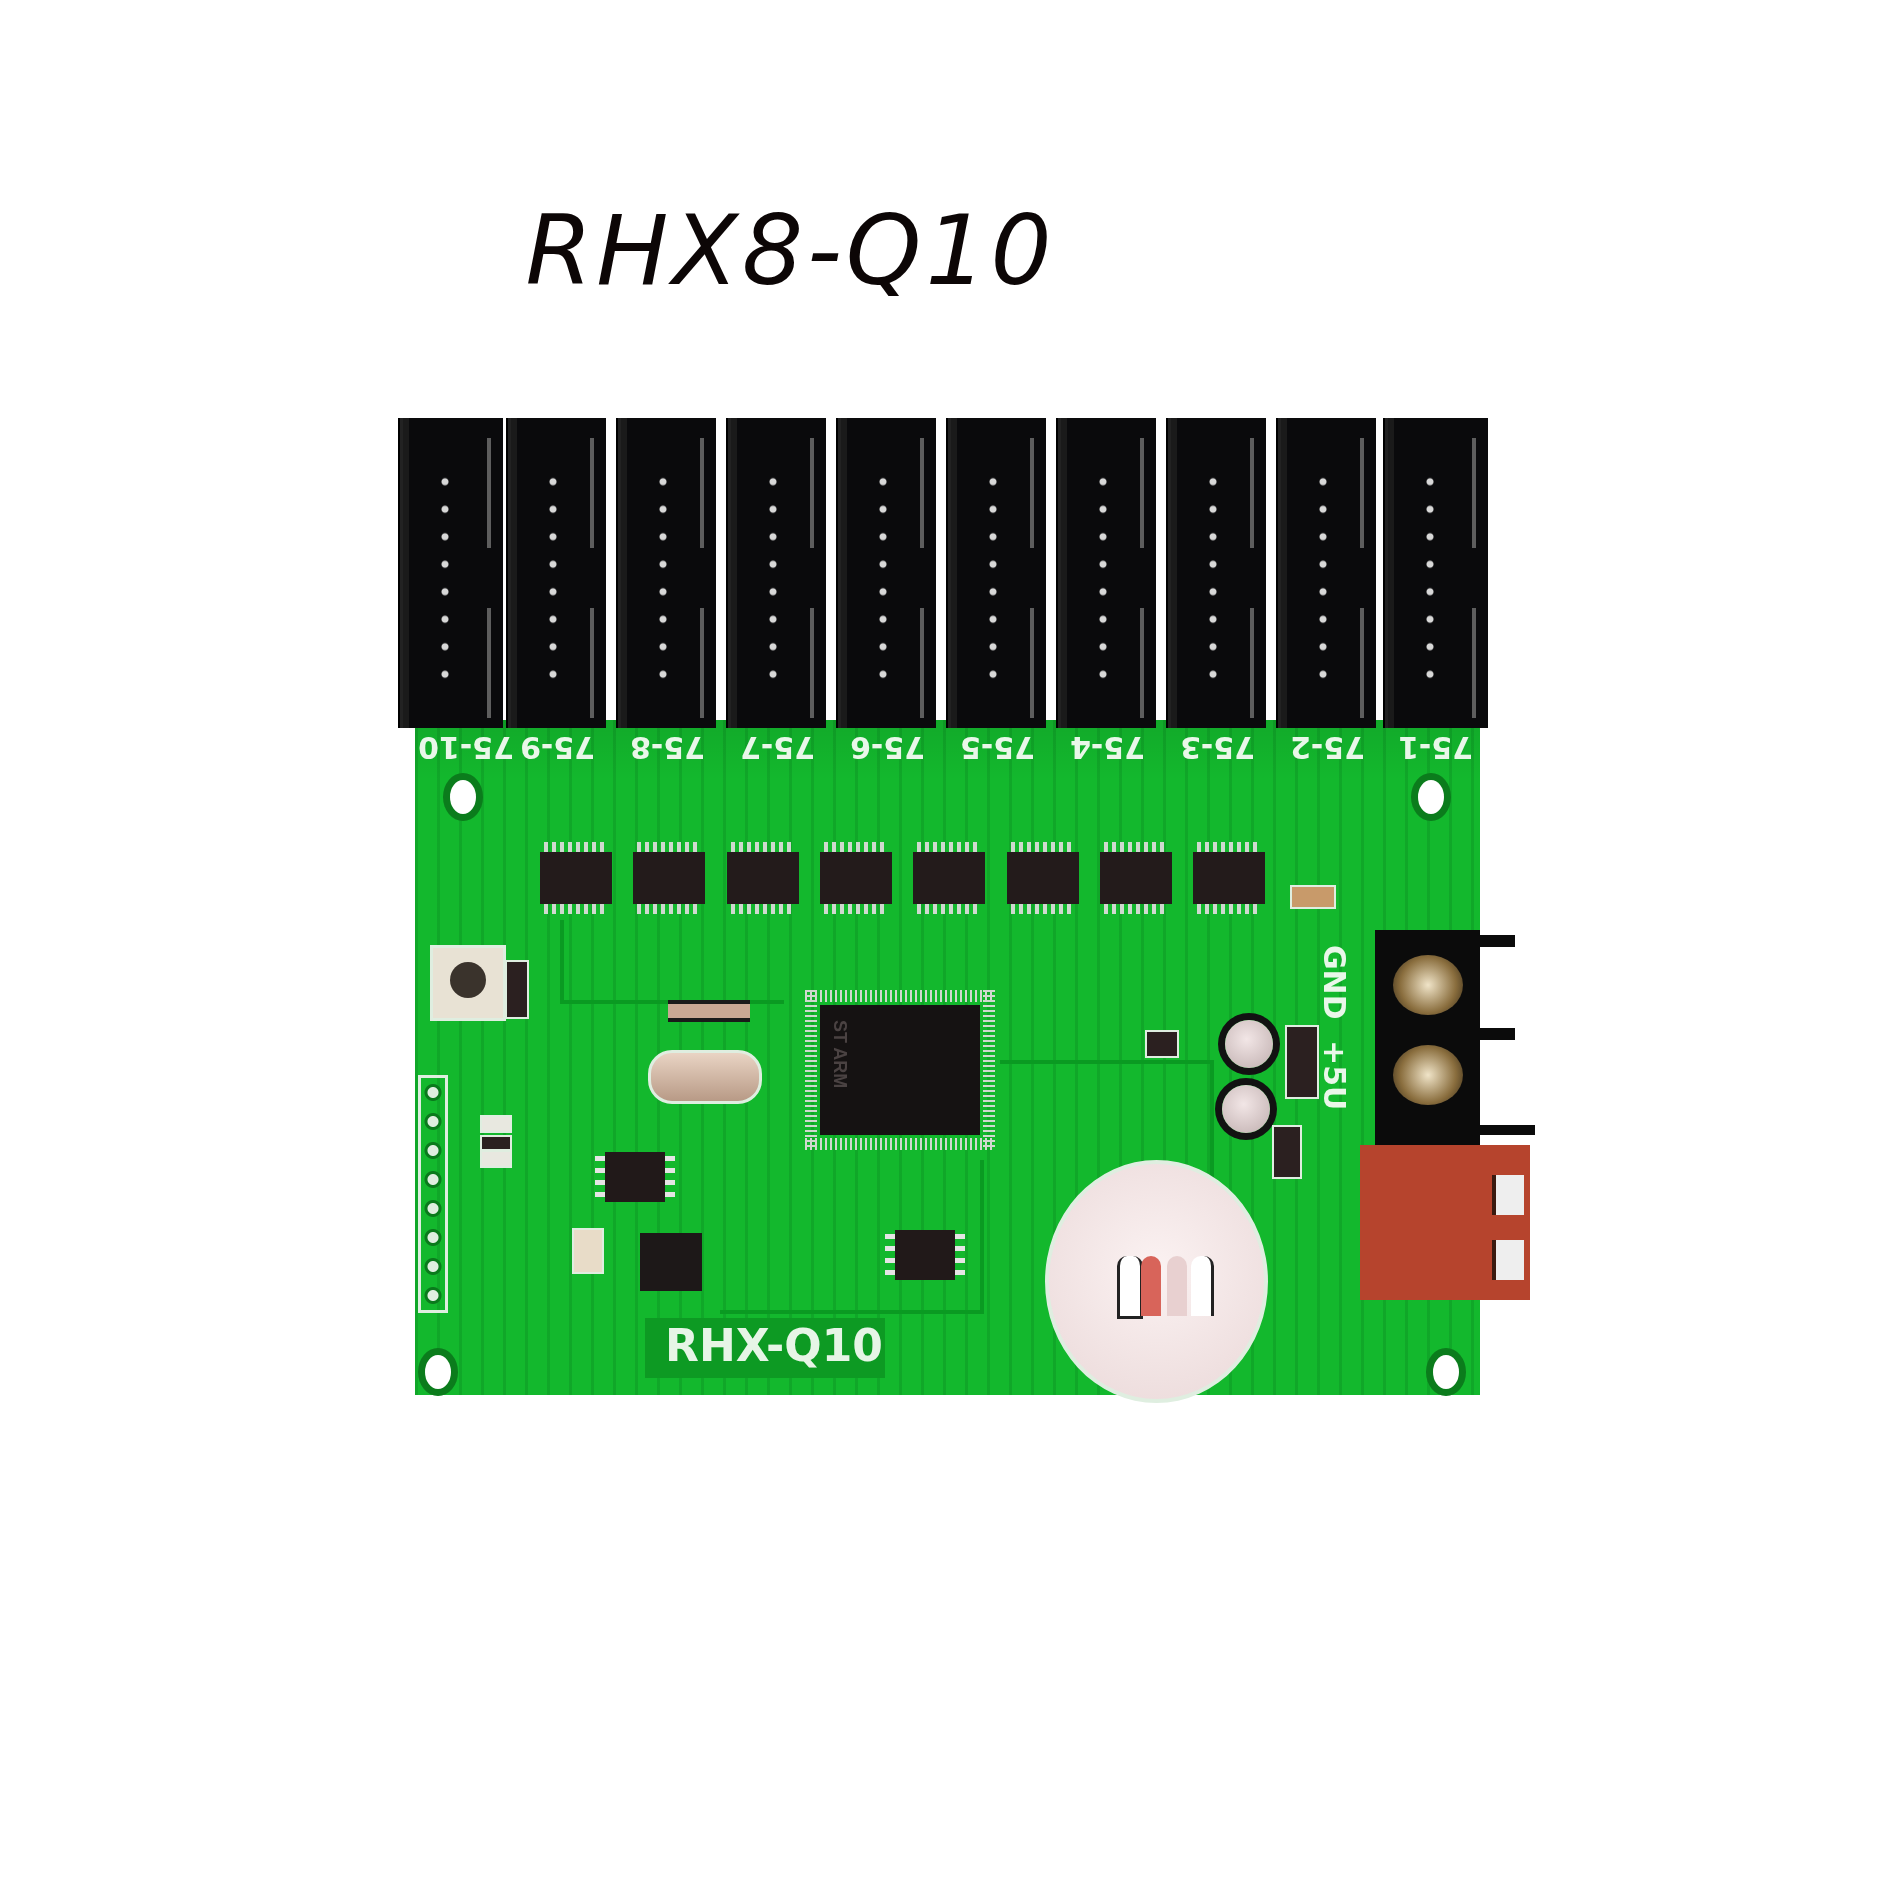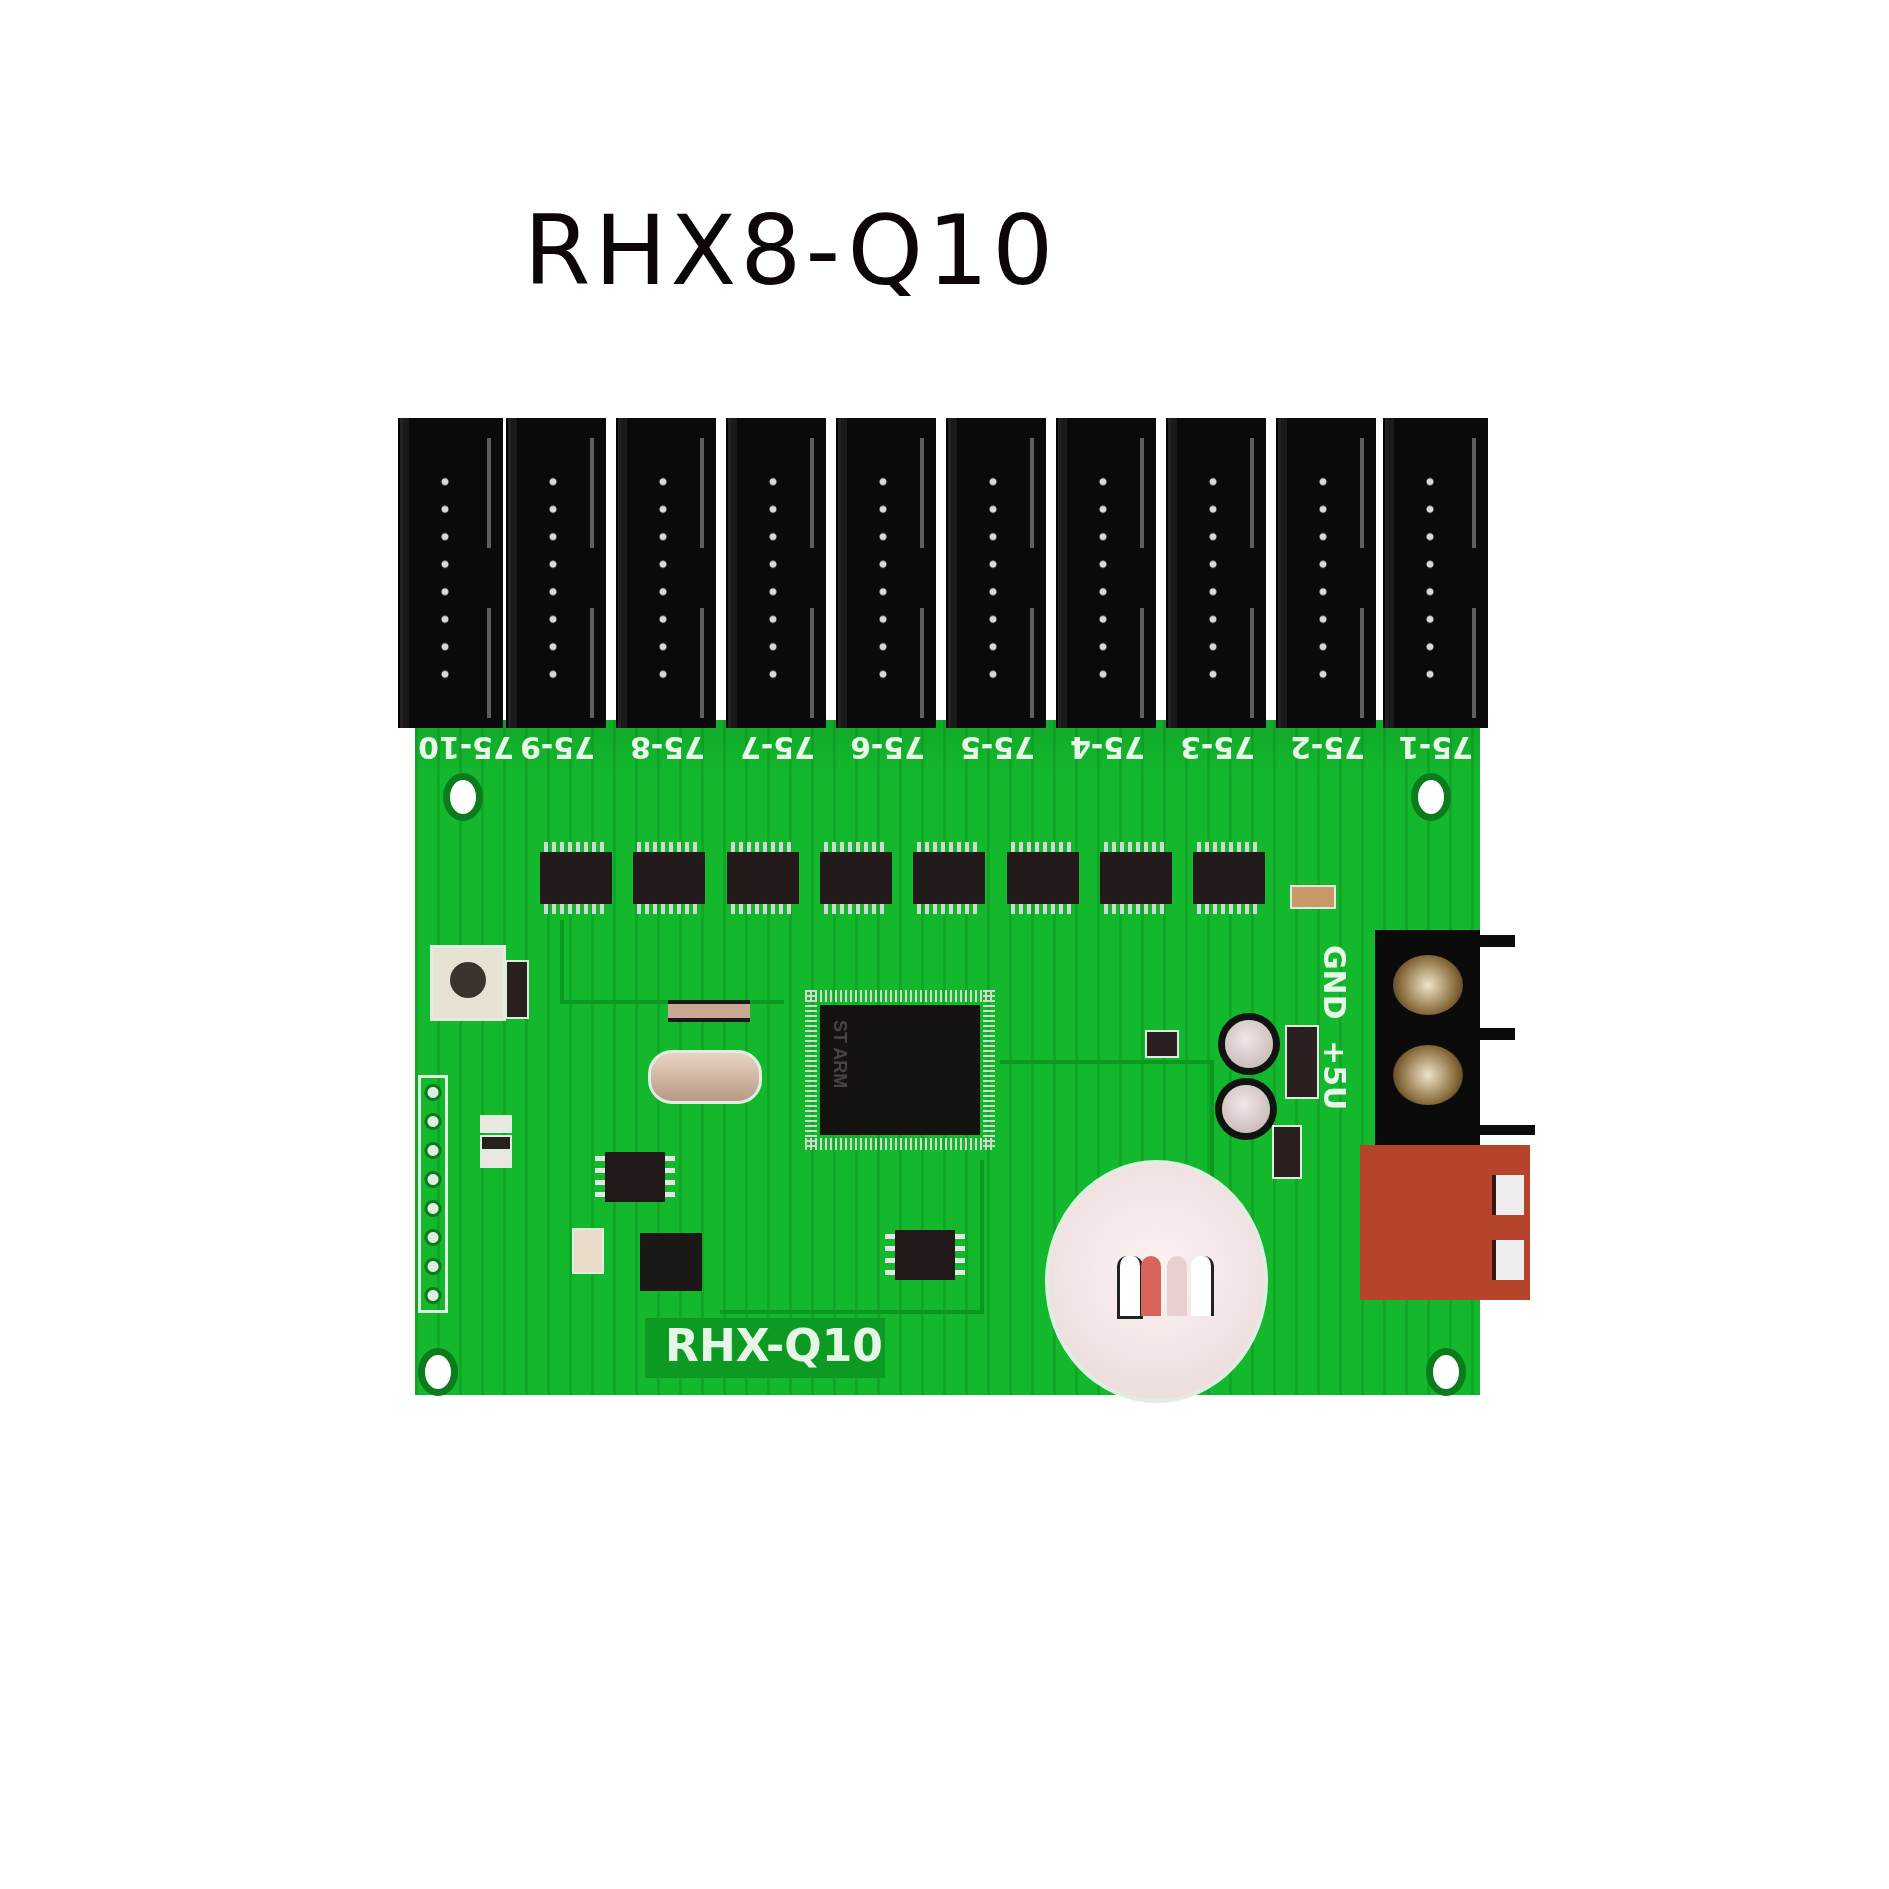--- a/index.html
+++ b/index.html
@@ -1,17 +1,17 @@
 <!DOCTYPE html>
 <html><head>
 <meta charset="utf-8">
 <style>
   html, body { margin:0; padding:0; background:#ffffff; }
   body { width:1889px; height:1889px; position:relative; overflow:hidden; font-family:"Liberation Sans", sans-serif; }
-  .title { position:absolute; left:0; width:1581px; top:195px; text-align:center; font-family:"DejaVu Sans", sans-serif; font-size:96px; color:#0c0606; letter-spacing:4px; font-weight:400; }
+  .title { position:absolute; left:0; width:1581px; top:195px; text-align:center; font-family:"DejaVu Sans", sans-serif; font-size:96px; color:#0c0606; letter-spacing:4px; font-weight:400;font-style:italic; }
   .board { position:absolute; left:415px; top:720px; width:1065px; height:675px; background:#13b82d; }
   .board-shade { position:absolute; inset:0; background:
       linear-gradient(180deg, rgba(0,0,0,0.08) 0, rgba(0,0,0,0) 60px),
       repeating-linear-gradient(90deg, rgba(0,90,20,0.18) 0 3px, rgba(0,0,0,0) 3px 22px); }
   .trace { position:absolute; border:4px solid #0a9a22; }
   .hole { position:absolute; width:26px; height:34px; border-radius:50%; background:#fff; box-shadow:0 0 0 7px #0b7c1c; }
   .header { position:absolute; top:418px; height:310px; background:#0a0a0c; border-left:3px solid #222; box-shadow: 6px 0 0 #1a1a1a inset, -2px 0 0 #000; }
   .header .rail { position:absolute; right:12px; width:4px; background:#5e5e5e; }
   .header .pins { position:absolute; left:30px; top:50px; width:28px; height:220px;
      background-image: radial-gradient(circle, #d8d8d8 3px, transparent 4px);

